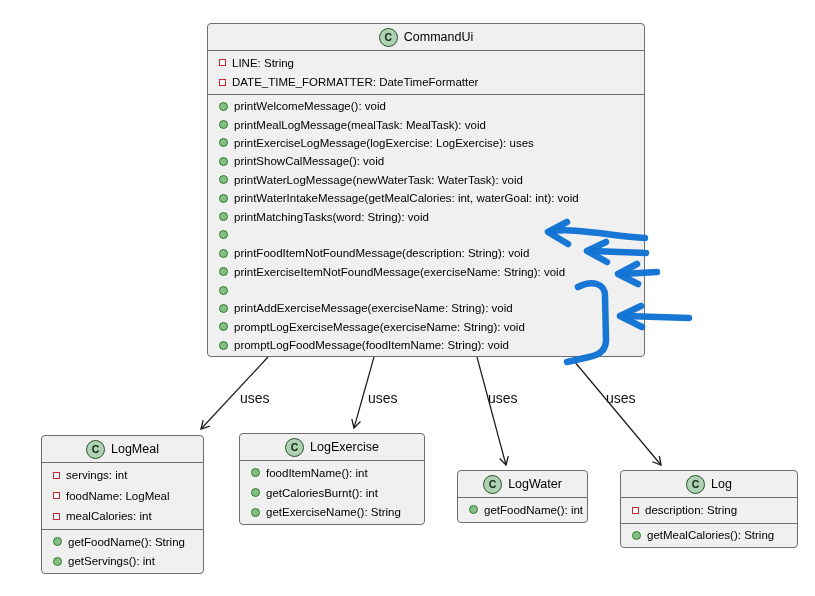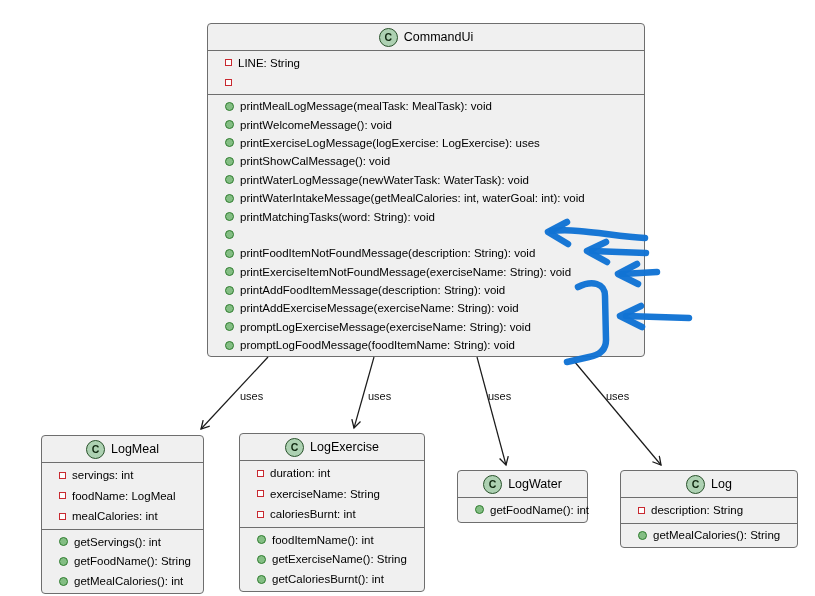--- a/index.html
+++ b/index.html
@@ -9,26 +9,26 @@
   
   .uml-box{position:absolute;background:#f0f0f0;border:1.4px solid #6e6e6e;border-radius:4px;
            box-sizing:border-box;}
   .uml-title{display:flex;align-items:center;justify-content:center;gap:6px;height:26px;
              font-size:12.5px;}
   .c-icon{width:17px;height:17px;border-radius:50%;background:#ADD1B2;border:1.2px solid #29522b;
           display:flex;align-items:center;justify-content:center;
           font-size:10.5px;font-weight:bold;color:#102810;flex:0 0 auto;}
   .sec{border-top:1px solid #6e6e6e;padding:2px 0;}
   .member{display:flex;align-items:center;gap:6px;height:var(--rh,20px);
-          padding:0 17px;white-space:nowrap;font-size:11.5px;}
+          padding:0 11px;white-space:nowrap;font-size:11.5px;}
   .icon-sq{width:5px;height:5px;border:1.5px solid #C82930;background:#fdfdfd;flex:0 0 auto;}
   .icon-dot{width:7px;height:7px;border-radius:50%;background:#84BE84;border:1px solid #2f7d2f;flex:0 0 auto;}
 
   
-  .uses-label{position:absolute;font-size:11px;color:#111;}
+  .uses-label{position:absolute;font-size:14px;color:#111;}
 
   
   svg.overlay{position:absolute;left:0;top:0;z-index:5;pointer-events:none;}
   .dep path{fill:none;stroke-width:1.2px;}
   .ink path{fill:none;stroke-width:6.5px;stroke-linecap:round;stroke-linejoin:round;opacity:.97;}
 </style>
 </head>
 <body>
 
 <div id="canvas">
@@ -38,33 +38,34 @@
       <span class="c-icon">C</span>
       <span>CommandUi</span>
     </div>
     <div class="sec" style="--rh:19.5px">
         <div class="member">
           <span class="icon-sq"></span>
           <span>LINE: String</span>
         </div>
         <div class="member">
           <span class="icon-sq"></span>
+          <span>DATE_TIME_FORMATTER: DateTimeFormatter</span>
         </div>
       </div>
     <div class="sec" style="--rh:18.4px">
         <div class="member">
           <span class="icon-dot"></span>
+          <span>printWelcomeMessage(): void</span>
+        </div>
+        <div class="member">
+          <span class="icon-dot"></span>
           <span>printMealLogMessage(mealTask: MealTask): void</span>
         </div>
         <div class="member">
           <span class="icon-dot"></span>
-          <span>printWelcomeMessage(): void</span>
-        </div>
-        <div class="member">
-          <span class="icon-dot"></span>
           <span>printExerciseLogMessage(logExercise: LogExercise): uses</span>
         </div>
         <div class="member">
           <span class="icon-dot"></span>
           <span>printShowCalMessage(): void</span>
         </div>
         <div class="member">
           <span class="icon-dot"></span>
           <span>printWaterLogMessage(newWaterTask: WaterTask): void</span>
         </div>
@@ -82,21 +83,20 @@
         <div class="member">
           <span class="icon-dot"></span>
           <span>printFoodItemNotFoundMessage(description: String): void</span>
         </div>
         <div class="member">
           <span class="icon-dot"></span>
           <span>printExerciseItemNotFoundMessage(exerciseName: String): void</span>
         </div>
         <div class="member">
           <span class="icon-dot"></span>
-          <span>printAddFoodItemMessage(description: String): void</span>
         </div>
         <div class="member">
           <span class="icon-dot"></span>
           <span>printAddExerciseMessage(exerciseName: String): void</span>
         </div>
         <div class="member">
           <span class="icon-dot"></span>
           <span>promptLogExerciseMessage(exerciseName: String): void</span>
         </div>
         <div class="member">
@@ -121,64 +121,46 @@
           <span>foodName: LogMeal</span>
         </div>
         <div class="member">
           <span class="icon-sq"></span>
           <span>mealCalories: int</span>
         </div>
       </div>
     <div class="sec" style="--rh:19.8px">
         <div class="member">
           <span class="icon-dot"></span>
+          <span>getFoodName(): String</span>
+        </div>
+        <div class="member">
+          <span class="icon-dot"></span>
           <span>getServings(): int</span>
         </div>
-        <div class="member">
-          <span class="icon-dot"></span>
-          <span>getFoodName(): String</span>
-        </div>
-        <div class="member">
-          <span class="icon-dot"></span>
-          <span>getMealCalories(): int</span>
-        </div>
       </div>
   </div>
 
   <div class="uml-box" style="left:239px;top:433px;width:186px;">
     <div class="uml-title">
       <span class="c-icon">C</span>
       <span>LogExercise</span>
     </div>
-    <div class="sec" style="--rh:20.6px">
-        <div class="member">
-          <span class="icon-sq"></span>
-          <span>duration: int</span>
-        </div>
-        <div class="member">
-          <span class="icon-sq"></span>
-          <span>exerciseName: String</span>
-        </div>
-        <div class="member">
-          <span class="icon-sq"></span>
-          <span>caloriesBurnt: int</span>
-        </div>
-      </div>
     <div class="sec" style="--rh:19.8px">
         <div class="member">
           <span class="icon-dot"></span>
           <span>foodItemName(): int</span>
         </div>
         <div class="member">
           <span class="icon-dot"></span>
+          <span>getCaloriesBurnt(): int</span>
+        </div>
+        <div class="member">
+          <span class="icon-dot"></span>
           <span>getExerciseName(): String</span>
-        </div>
-        <div class="member">
-          <span class="icon-dot"></span>
-          <span>getCaloriesBurnt(): int</span>
         </div>
       </div>
   </div>
 
   <div class="uml-box" style="left:457px;top:470px;width:131px;">
     <div class="uml-title">
       <span class="c-icon">C</span>
       <span>LogWater</span>
     </div>
     <div class="sec" style="--rh:19.8px">

